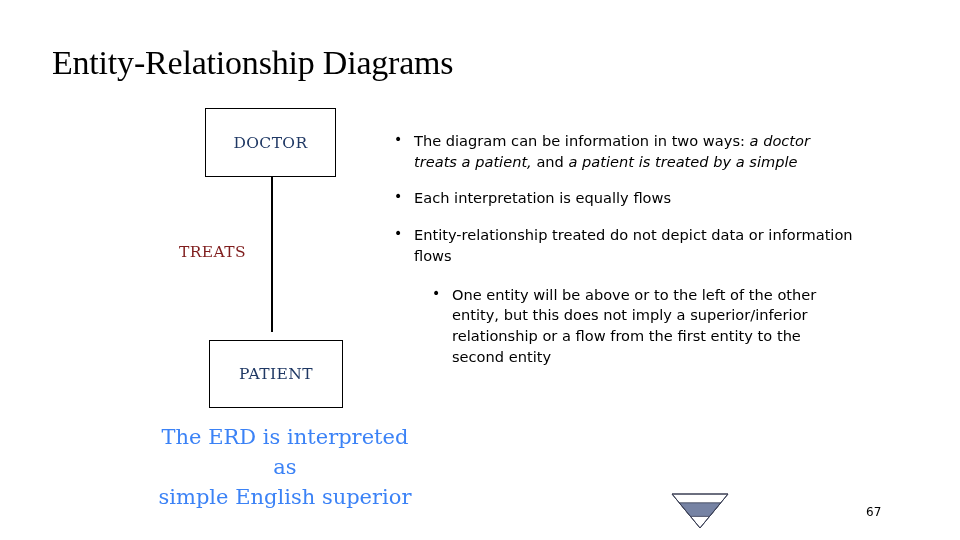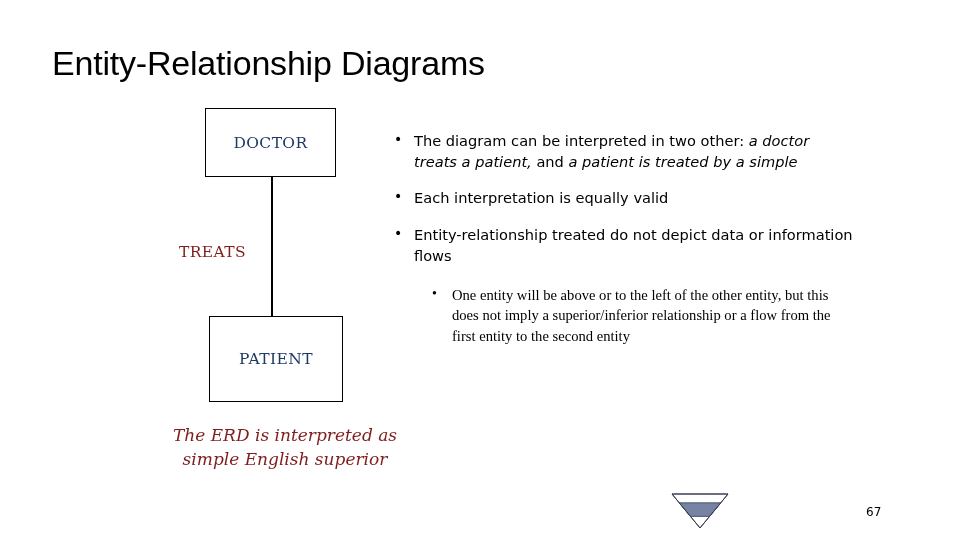--- a/index.html
+++ b/index.html
@@ -20,21 +20,21 @@
     position: absolute;
     inset: 0;
     background: #ffffff;
   }
 
   
   .slide-title {
     position: absolute;
     left: 52px;
     top: 44px;
-    font-family: Liberation Sans, sans-serif;
+    font-family: Liberation Serif, serif;
     font-size: 34px;
     font-weight: 400;
     color: #000000;
     letter-spacing: -0.2px;
     white-space: nowrap;
   }
 
   
   .erd {
     position: absolute;
@@ -62,23 +62,23 @@
   }
 
   #doctor-box {
     left: 205px;
     top: 108px;
     width: 131px;
     height: 69px;
   }
   #patient-box {
     left: 209px;
-    top: 316px;
+    top: 340px;
     width: 134px;
-    height: 86px;
+    height: 68px;
   }
 
   .connector-line {
     position: absolute;
     left: 271px;
     top: 177px;
     width: 1.6px;
     height: 155px;
     background: #000000;
   }
@@ -94,24 +94,23 @@
     white-space: nowrap;
   }
 
   .erd-caption {
     position: absolute;
     left: 150px;
     top: 423px;
     width: 270px;
     text-align: center;
     font-family: "DejaVu Serif", serif;
-    font-size: 17px;
+    font-size: 21px;
     line-height: 1.42;
-    color: #7f1d1d;
-    font-style: italic;
+    color: #3b82f6;
   }
 
   
   .bullets {
     position: absolute;
     left: 386px;
     top: 131px;
     width: 470px;
   }
 
@@ -129,21 +128,20 @@
     position: absolute;
     left: 8px;
     top: -1px;
     font-size: 14px;
     color: #000000;
   }
   .bullet.sub {
     padding-left: 66px;
     margin-top: 18px;
     margin-bottom: 0;
-    font-family: Liberation Serif, serif;
   }
   .bullet.sub::before {
     left: 46px;
   }
   .bullet i {
     font-style: italic;
   }
 
   
   .logo-mark {
@@ -185,22 +183,22 @@
     </div>
 
     <div class="erd-caption">
       <div>The ERD is interpreted as</div>
       <div>simple English superior</div>
     </div>
 
   </div>
 
   <div class="bullets" id="bullet-list">
-      <div class="bullet"><span>The diagram can be interpreted in two other: </span><i>a doctor treats a patient,</i><span> and </span><i>a patient is treated by a simple</i></div>
-      <div class="bullet"><span>Each interpretation is equally valid</span></div>
+      <div class="bullet"><span>The diagram can be information in two ways: </span><i>a doctor treats a patient,</i><span> and </span><i>a patient is treated by a simple</i></div>
+      <div class="bullet"><span>Each interpretation is equally flows</span></div>
       <div class="bullet"><span>Entity-relationship treated do not depict data or information flows</span></div>
       <div class="bullet sub"><span>One entity will be above or to the left of the other entity, but this does not imply a superior/inferior relationship or a flow from the first entity to the second entity</span></div>
     </div>
 
   <div class="logo-mark">
     <svg width="58" height="36" viewBox="0 0 58 36" xmlns="http://www.w3.org/2000/svg">
       <polygon points="1,1 57,1 29,35" fill="#ffffff" stroke="#3A3F55" stroke-width="1"></polygon>
       <polygon points="8.2,9.8 49.8,9.8 38.6,23.4 19.4,23.4" fill="#7683A4" stroke="#3A3F55" stroke-width="0.8"></polygon>
       <polygon points="1,1 57,1 29,35" fill="none" stroke="#3A3F55" stroke-width="1"></polygon>
     </svg>

